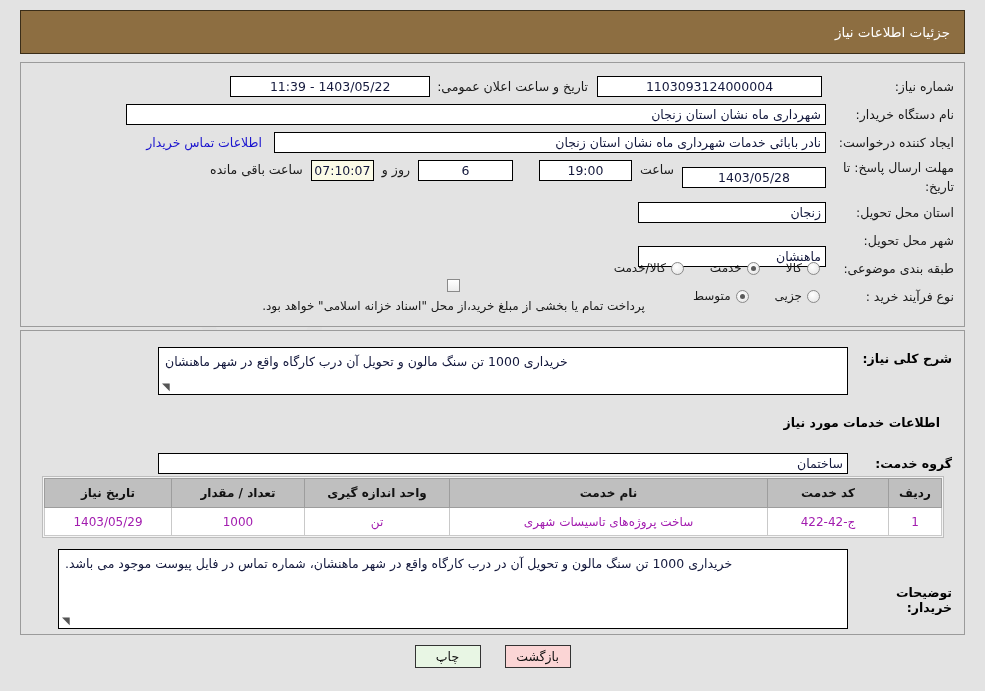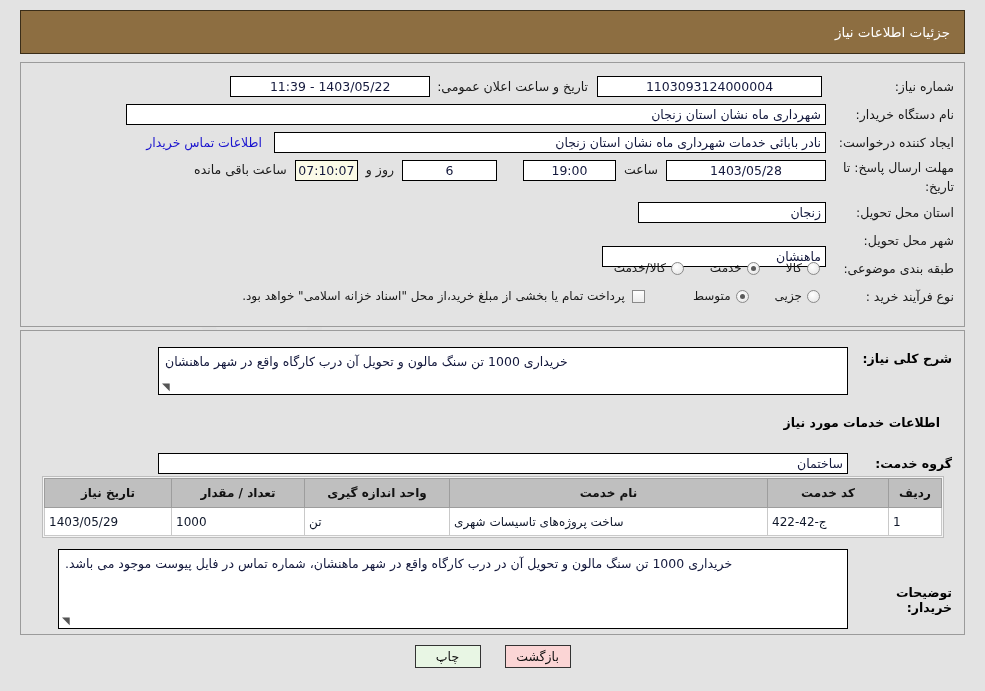--- a/index.html
+++ b/index.html
@@ -195,22 +195,22 @@
     color: #111;
     font-weight: bold;
     height: 28px;
     font-size: 12px;
     text-align: center;
     padding: 0 4px;
   }
   table.grid td {
     border: 1px solid #c9c9c9;
     height: 27px;
-    text-align: left;
-    color: #0f172a;
+    text-align: center;
+    color: #a21caf;
     font-size: 12px;
     background: #fff;
     padding: 0 4px;
   }
 
   
   .btn-bar {
     position: absolute;
     left: 0;
     top: 645px;
@@ -272,37 +272,37 @@
   </div>
 
   <div class="row" style="top:68px; right:10px;">
     <span class="lbl" style="width:122px;">ایجاد کننده درخواست:</span>
     <span class="fld rt" style="width:552px; margin-right:6px;">نادر  بابائی خدمات شهرداری ماه نشان استان زنجان</span>
     <a class="lnk" style="margin-right:12px;" href="#">اطلاعات تماس خریدار</a>
   </div>
 
   <div class="row" style="top:96px; right:10px; height:40px; align-items:flex-start;">
     <span class="lbl" style="width:122px; white-space:normal; line-height:1.5;">مهلت ارسال پاسخ: تا تاریخ:</span>
-    <span class="fld ctr" style="width:160px; margin-right:6px; margin-top:1px;">1403/05/28</span>
+    <span class="fld ctr" style="width:144px; margin-right:6px; margin-top:8px;">1403/05/28</span>
     <span class="lbl" style="margin-right:8px; margin-top:3px;">ساعت</span>
     <span class="fld ctr" style="width:93px; margin-right:8px; margin-top:1px;">19:00</span>
     <span class="fld ctr" style="width:95px; margin-right:26px; margin-top:1px;">6</span>
     <span class="lbl" style="margin-right:8px; margin-top:3px;">روز و</span>
     <span class="fld ctr yellow" style="width:63px; margin-right:8px; margin-top:1px;">07:10:07</span>
     <span class="lbl" style="margin-right:8px; margin-top:3px;">ساعت باقی مانده</span>
   </div>
 
   <div class="row" style="top:138px; right:10px;">
     <span class="lbl" style="width:122px;">استان محل تحویل:</span>
     <span class="fld rt" style="width:188px; margin-right:6px;">زنجان</span>
   </div>
 
   <div class="row" style="top:166px; right:10px;">
     <span class="lbl" style="width:122px;">شهر محل تحویل:</span>
-    <span class="fld rt" style="width:224px; margin-right:6px;margin-top:33px;">ماهنشان</span>
+    <span class="fld rt" style="width:188px; margin-right:6px;margin-top:33px;">ماهنشان</span>
   </div>
 
   <div class="row" style="top:194px; right:10px;">
     <span class="lbl" style="width:122px;">طبقه بندی موضوعی:</span>
     <span style="display:inline-flex; align-items:center; margin-right:12px;">
       <span class="radio-wrap">
         <span class="rd"></span>
         <span class="rd-lbl">کالا</span>
       </span>
       <span class="radio-wrap">
@@ -321,21 +321,21 @@
     <span style="display:inline-flex; align-items:center; margin-right:12px;">
       <span class="radio-wrap">
         <span class="rd"></span>
         <span class="rd-lbl">جزیی</span>
       </span>
       <span class="radio-wrap">
         <span class="rd on"></span>
         <span class="rd-lbl">متوسط</span>
       </span>
     </span>
-    <span style="display:inline-flex; align-items:center; gap:7px; margin-right:22px;">
+    <span style="display:inline-flex; align-items:center; gap:7px; margin-right:22px;flex-direction:column;">
       <span class="cb"></span>
       <span class="rd-lbl">پرداخت تمام یا بخشی از مبلغ خرید،از محل "اسناد خزانه اسلامی" خواهد بود.</span>
     </span>
   </div>
 
 </div>
 
 <div class="panel" id="panel-mid">
 
   <div style="position:absolute; top:16px; right:12px; display:flex; align-items:flex-start;">

